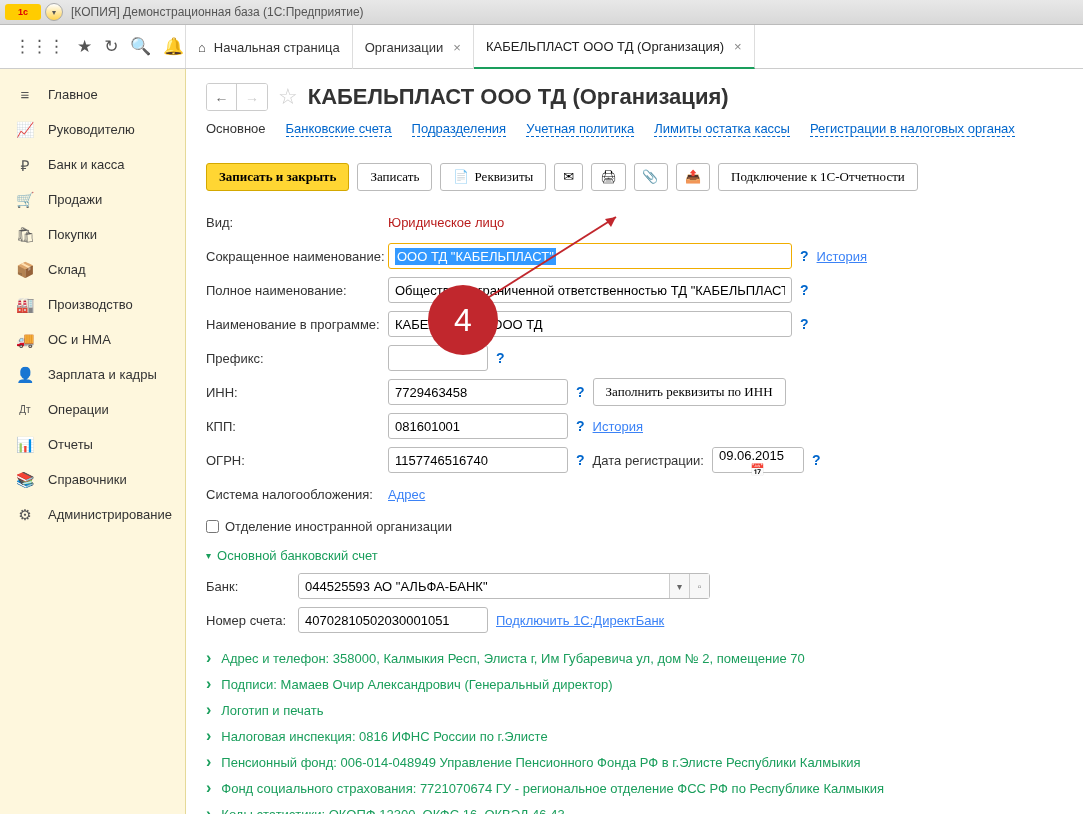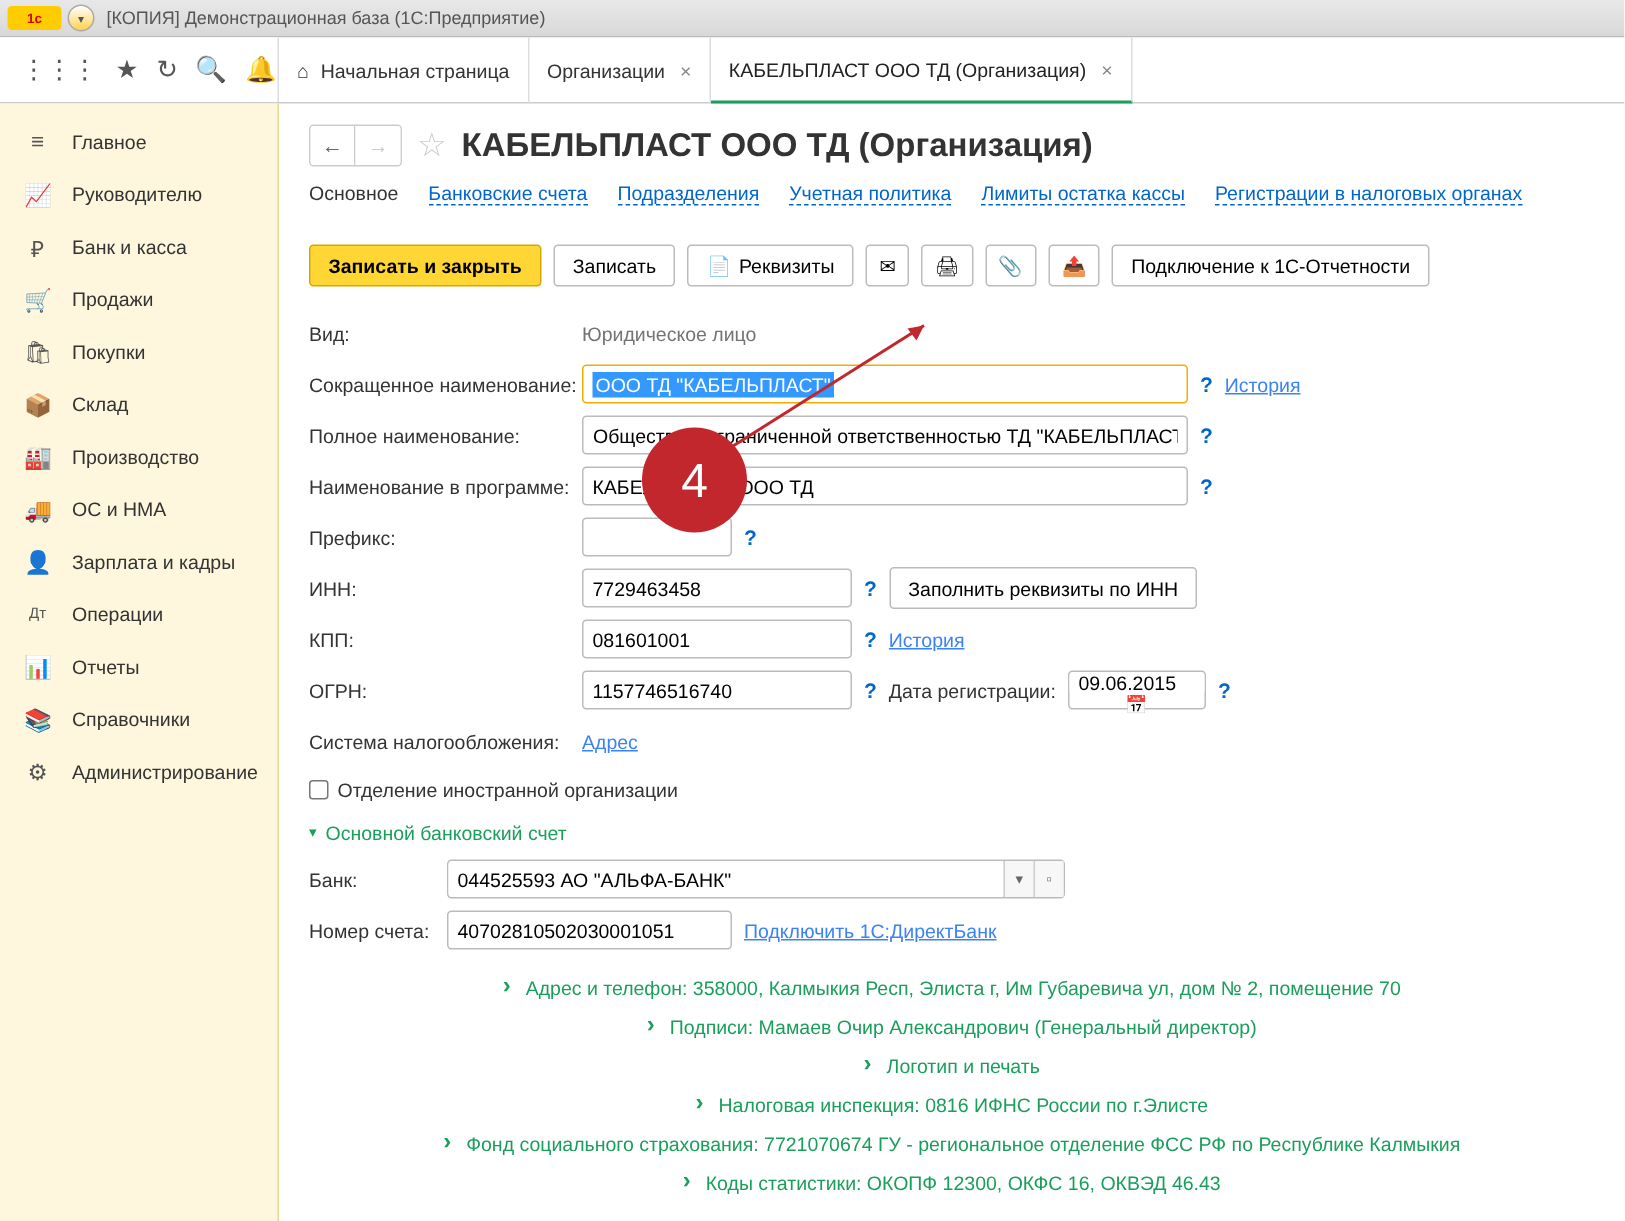--- a/index.html
+++ b/index.html
@@ -23,39 +23,39 @@
   .page-header { display: flex; align-items: center; gap: 10px; margin-bottom: 10px; }
   .nav-btns { display: flex; border: 1px solid #ccc; border-radius: 3px; overflow: hidden; }
   .nav-btns button { width: 30px; height: 26px; background: #fff; border: none; border-right: 1px solid #ccc; cursor: pointer; font-size: 14px; color: #666; }
   .nav-btns button:last-child { border-right: none; color: #ccc; }
   .star-btn { font-size: 22px; color: #ccc; cursor: pointer; }
   .page-title { font-size: 22px; font-weight: bold; }
   .subtabs { display: flex; gap: 20px; margin-bottom: 26px; font-size: 13px; }
   .subtabs a { color: #0066cc; text-decoration: none; border-bottom: 1px dashed #0066cc; cursor: pointer; }
   .subtabs .active-sub { color: #333; border: none; }
   .action-bar { display: flex; gap: 8px; margin-bottom: 14px; flex-wrap: wrap; }
-  .btn { height: 28px; padding: 0 12px; border: 1px solid #bbb; background: #fff; border-radius: 3px; font-size: 13px; cursor: pointer; display: inline-flex; align-items: center; gap: 5px; }
+  .btn { height: 28px; padding: 0 12px; border: 1px solid #bbb; background: #fff; border-radius: 3px; font-size: 13px; cursor: pointer; display: inline-flex; align-items: center; gap: 5px; font-family: Liberation Serif, serif; }
   .btn.primary { background: #ffd633; border-color: #d4a800; font-weight: bold; }
   .btn.icon-only { padding: 0 8px; }
   .form-row { display: flex; align-items: center; min-height: 34px; }
   .form-label { width: 182px; font-size: 13px; color: #333; }
   .form-value { display: flex; align-items: center; gap: 8px; }
   input[type="text"] { height: 26px; border: 1px solid #bbb; border-radius: 3px; padding: 0 6px; font-size: 13px; }
   .input-wide { width: 404px; }
   .input-med { width: 180px; }
   .input-sm { width: 100px; }
   .help-icon { color: #0066cc; font-size: 14px; cursor: pointer; font-weight: bold; }
   .link-solid { color: #3b82f6; text-decoration: underline; cursor: pointer; }
   .highlight-border { border: 1px solid #f0ad00 !important; }
   .selected-text { background: #3399ff; color: #fff; padding: 1px 2px; }
-  .brown-text { color: #737373; }
+  .brown-text { color: #b91c1c; }
   .checkbox-row { display: flex; align-items: center; gap: 6px; height: 30px; }
   .section-toggle { display: flex; align-items: center; gap: 6px; color: #1a9e5c; font-size: 13px; cursor: pointer; height: 28px; }
   .section-toggle::before { content: '▾'; color: #1a9e5c; font-size: 10px; }
-  .expand-row { display: flex; align-items: center; gap: 8px; color: #1a9e5c; font-size: 13px; cursor: pointer; min-height: 26px; justify-content: center; }
+  .expand-row { display: flex; align-items: center; gap: 8px; color: #1a9e5c; font-size: 13px; cursor: pointer; min-height: 26px; }
   .expand-row::before { content: '›'; color: #1a9e5c; font-size: 16px; margin-right: 2px; font-weight: bold; }
   .select-combo { display: flex; align-items: center; border: 1px solid #bbb; border-radius: 3px; height: 26px; }
   .select-combo input { border: none; height: 24px; }
   .select-combo .combo-btn { width: 20px; height: 24px; border-left: 1px solid #ccc; background: #f7f7f7; display: flex; align-items: center; justify-content: center; font-size: 10px; color: #666; cursor: pointer; }
   .date-input { display: flex; align-items: center; border: 1px solid #bbb; border-radius: 3px; height: 26px; flex-direction: column; }
   .date-input input { border: none; height: 24px; width: 90px; }
   .date-input .cal-ico { width: 22px; text-align: center; font-size: 12px; cursor: pointer; }
   .annotation-circle { position: absolute; left: 242px; top: 216px; width: 70px; height: 70px; border-radius: 50%; background: #c1272d; color: #fff; display: flex; align-items: center; justify-content: center; font-size: 32px; z-index: 10; }
   .annotation-arrow { position: absolute; left: 295px; top: 140px; width: 160px; height: 100px; z-index: 9; pointer-events: none; }
 </style>
@@ -304,20 +304,23 @@
     <div class="expand-row">
         <span>Подписи: Мамаев Очир Александрович (Генеральный директор)</span>
       </div>
     <div class="expand-row">
         <span>Логотип и печать</span>
       </div>
     <div class="expand-row">
         <span>Налоговая инспекция: 0816 ИФНС России по г.Элисте</span>
       </div>
     <div class="expand-row">
+        <span>Пенсионный фонд: 006-014-048949 Управление Пенсионного Фонда РФ в г.Элисте Республики Калмыкия</span>
+      </div>
+    <div class="expand-row">
         <span>Фонд социального страхования: 7721070674 ГУ - региональное отделение ФСС РФ по Республике Калмыкия</span>
       </div>
     <div class="expand-row">
         <span>Коды статистики: ОКОПФ 12300, ОКФС 16, ОКВЭД 46.43</span>
       </div>
 
   </div>
 </div>
 
 </body></html>

